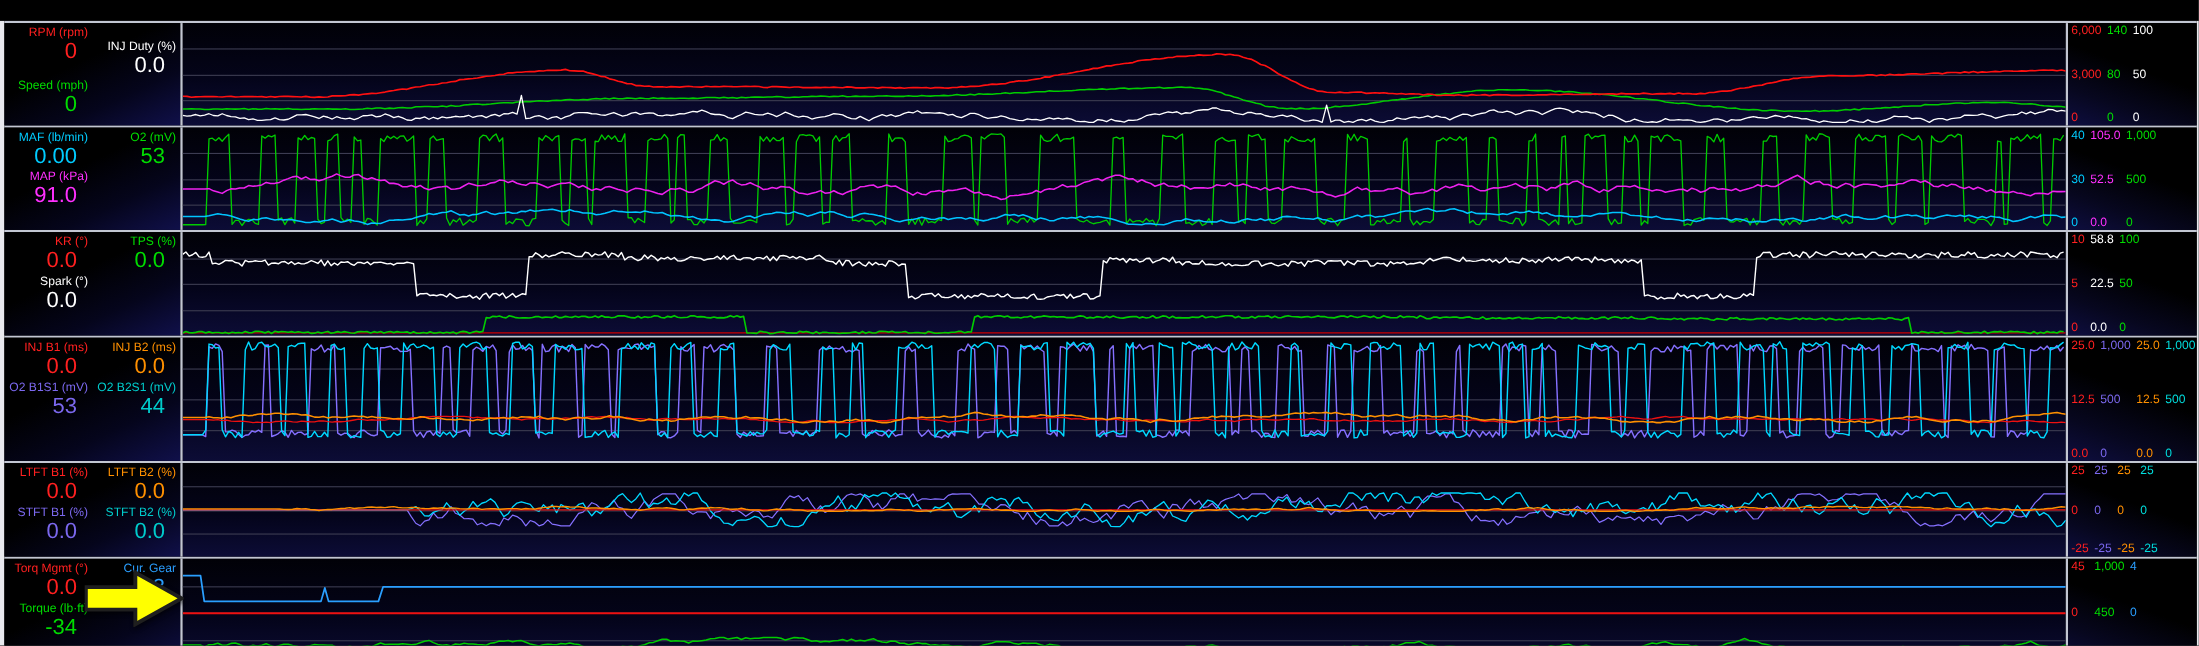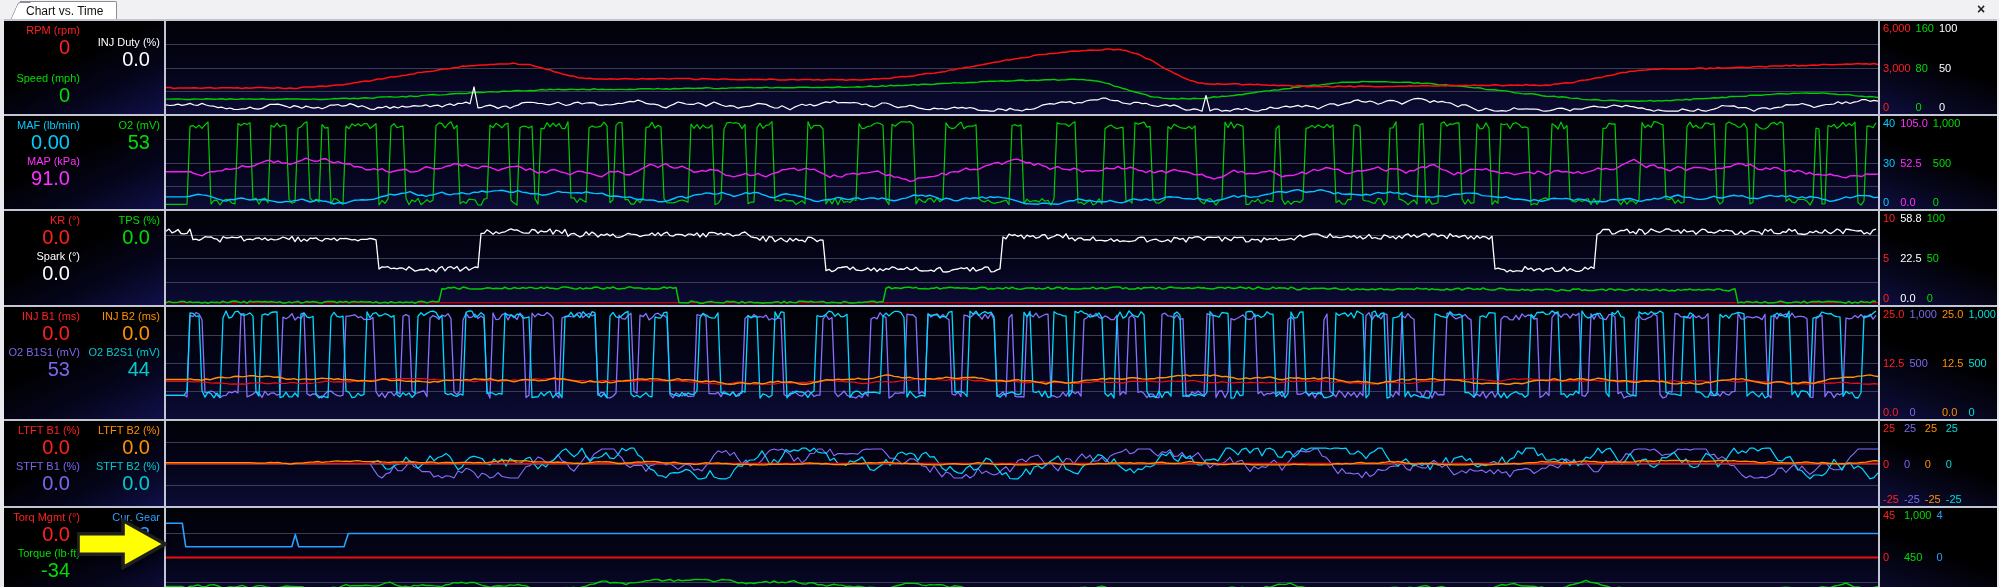--- a/index.html
+++ b/index.html
@@ -36,27 +36,20 @@
   .axcol{display:flex;flex-direction:column;justify-content:space-between;font-size:11px;white-space:nowrap;}
   .axval{line-height:12px;}
   
   .arrow{position:absolute;left:77px;top:518px;width:90px;height:52px;z-index:20;
          filter:drop-shadow(1px 2px 2px rgba(0,0,0,.55));}
 </style>
 </head>
 <body>
 
 <div id="app">
-  <div class="tabbar">
-    <div class="tab">
-      <span class="tab-slant"></span>
-      <span class="tab-label">Chart vs. Time</span>
-    </div>
-    <div class="close">×</div>
-  </div>
 
   <div class="main" id="panels">
       <div class="panel" style="height: 95px;">
         <div class="labels">
           <div class="pcell">
             <div class="plabel" style="color: rgb(255, 32, 32);">RPM (rpm)</div>
             <div class="pvalue" style="color: rgb(255, 32, 32);">0</div>
           </div>
           <div class="pcell">
             <div class="plabel" style="color: rgb(255, 255, 255); margin-top: 12px;">INJ Duty (%)</div>
@@ -78,21 +71,21 @@
             <polyline points="0.0,83.9 4.0,84.5 8.0,84.2 12.0,83.1 16.0,84.4 20.0,83.6 24.0,82.4 28.0,84.0 32.0,84.3 36.0,82.4 40.0,84.0 44.0,85.0 48.0,85.2 52.0,86.6 56.0,86.2 60.0,87.8 64.0,87.0 68.0,88.4 72.0,88.5 76.0,87.9 80.0,87.8 84.0,86.1 88.0,87.7 92.0,88.1 96.0,87.4 100.0,85.4 104.0,83.4 108.0,83.4 112.0,83.1 116.0,84.2 120.0,85.3 124.0,86.7 128.0,84.6 132.0,85.6 136.0,87.2 140.0,85.1 144.0,86.3 148.0,87.1 152.0,86.3 156.0,87.7 160.0,86.3 164.0,84.2 168.0,84.1 172.0,83.5 176.0,85.2 180.0,84.7 184.0,82.6 188.0,83.9 192.0,85.9 196.0,84.7 200.0,86.2 204.0,88.1 208.0,88.5 212.0,86.4 216.0,86.7 220.0,85.2 224.0,87.4 228.0,85.6 232.0,87.0 236.0,85.2 240.0,86.2 244.0,85.6 248.0,84.7 252.0,85.2 256.0,84.9 260.0,83.8 264.0,85.8 268.0,84.6 272.0,84.1 276.0,86.0 280.0,84.0 284.0,82.9 288.0,84.5 292.0,82.4 296.0,82.5 300.0,81.1 304.0,82.8 308.0,65.8 312.0,86.8 316.0,86.3 320.0,84.8 324.0,84.1 328.0,85.4 332.0,87.4 336.0,85.7 340.0,85.0 344.0,87.2 348.0,85.3 352.0,84.1 356.0,81.9 360.0,81.4 364.0,81.4 368.0,81.5 372.0,82.4 376.0,82.5 380.0,83.4 384.0,83.8 388.0,82.6 392.0,81.3 396.0,83.0 400.0,84.5 404.0,83.7 408.0,81.9 412.0,81.1 416.0,83.0 420.0,82.0 424.0,81.7 428.0,81.9 432.0,83.9 436.0,84.3 440.0,83.5 444.0,84.0 448.0,83.4 452.0,82.4 456.0,82.5 460.0,81.4 464.0,80.3 468.0,80.8 472.0,79.1 476.0,80.5 480.0,82.4 484.0,83.1 488.0,83.1 492.0,83.8 496.0,85.9 500.0,86.9 504.0,84.8 508.0,83.1 512.0,81.0 516.0,81.9 520.0,83.0 524.0,83.4 528.0,83.3 532.0,81.8 536.0,83.1 540.0,85.1 544.0,83.1 548.0,81.0 552.0,82.6 556.0,84.3 560.0,85.5 564.0,84.6 568.0,85.2 572.0,87.2 576.0,86.2 580.0,85.5 584.0,85.1 588.0,83.9 592.0,82.4 596.0,82.8 600.0,83.4 604.0,85.4 608.0,86.8 612.0,87.0 616.0,84.8 620.0,86.8 624.0,88.8 628.0,86.4 632.0,84.8 636.0,83.3 640.0,84.5 644.0,83.2 648.0,84.9 652.0,83.8 656.0,82.1 660.0,80.9 664.0,81.7 668.0,79.7 672.0,81.9 676.0,81.5 680.0,81.6 684.0,81.8 688.0,81.5 692.0,82.0 696.0,83.7 700.0,83.0 704.0,85.1 708.0,86.0 712.0,84.2 716.0,82.0 720.0,82.0 724.0,83.3 728.0,85.2 732.0,86.6 736.0,85.9 740.0,85.6 744.0,84.3 748.0,85.2 752.0,86.9 756.0,87.6 760.0,88.5 764.0,88.6 768.0,87.1 772.0,87.8 776.0,87.5 780.0,88.4 784.0,87.4 788.0,86.2 792.0,87.2 796.0,86.4 800.0,87.3 804.0,86.5 808.0,87.3 812.0,89.1 816.0,89.6 820.0,89.3 824.0,90.2 828.0,90.2 832.0,87.8 836.0,88.3 840.0,89.6 844.0,87.4 848.0,88.8 852.0,89.2 856.0,90.0 860.0,88.2 864.0,88.5 868.0,87.9 872.0,86.3 876.0,84.2 880.0,83.3 884.0,82.6 888.0,83.2 892.0,81.9 896.0,80.8 900.0,81.4 904.0,80.6 908.0,82.8 912.0,81.5 916.0,81.8 920.0,80.0 924.0,79.2 928.0,78.8 932.0,78.8 936.0,77.2 940.0,77.2 944.0,79.0 948.0,79.6 952.0,79.7 956.0,81.8 960.0,82.5 964.0,83.2 968.0,81.3 972.0,81.3 976.0,82.6 980.0,82.3 984.0,84.0 988.0,84.9 992.0,85.5 996.0,84.4 1000.0,83.6 1004.0,85.1 1008.0,83.9 1012.0,85.4 1016.0,87.5 1020.0,89.1 1024.0,88.9 1028.0,87.9 1032.0,88.7 1036.0,90.2 1040.0,74.5 1044.0,89.9 1048.0,88.2 1052.0,88.2 1056.0,90.2 1060.0,89.4 1064.0,90.2 1068.0,88.3 1072.0,87.6 1076.0,88.8 1080.0,87.3 1084.0,89.1 1088.0,90.0 1092.0,90.2 1096.0,88.7 1100.0,88.4 1104.0,86.2 1108.0,87.1 1112.0,87.4 1116.0,86.0 1120.0,85.2 1124.0,86.2 1128.0,85.4 1132.0,84.4 1136.0,86.0 1140.0,84.4 1144.0,85.4 1148.0,85.8 1152.0,88.0 1156.0,86.0 1160.0,84.3 1164.0,82.8 1168.0,82.9 1172.0,84.6 1176.0,83.3 1180.0,82.2 1184.0,81.7 1188.0,79.6 1192.0,78.9 1196.0,80.7 1200.0,81.1 1204.0,80.0 1208.0,81.2 1212.0,83.3 1216.0,82.0 1220.0,80.2 1224.0,79.4 1228.0,79.7 1232.0,81.0 1236.0,83.1 1240.0,81.1 1244.0,79.3 1248.0,77.8 1252.0,77.3 1256.0,77.9 1260.0,79.1 1264.0,81.4 1268.0,79.6 1272.0,81.2 1276.0,80.4 1280.0,81.5 1284.0,81.8 1288.0,83.7 1292.0,85.8 1296.0,83.8 1300.0,83.9 1304.0,85.7 1308.0,87.8 1312.0,89.8 1316.0,89.1 1320.0,87.2 1324.0,88.7 1328.0,89.8 1332.0,90.2 1336.0,89.7 1340.0,90.2 1344.0,89.0 1348.0,86.8 1352.0,88.2 1356.0,88.2 1360.0,87.8 1364.0,88.2 1368.0,88.0 1372.0,88.4 1376.0,89.8 1380.0,90.2 1384.0,89.7 1388.0,88.6 1392.0,87.3 1396.0,87.2 1400.0,88.3 1404.0,89.9 1408.0,87.8 1412.0,88.2 1416.0,88.1 1420.0,86.8 1424.0,85.8 1428.0,85.1 1432.0,85.8 1436.0,86.2 1440.0,86.6 1444.0,85.3 1448.0,84.0 1452.0,84.8 1456.0,85.9 1460.0,84.3 1464.0,85.4 1468.0,85.9 1472.0,87.1 1476.0,86.9 1480.0,88.3 1484.0,88.9 1488.0,90.2 1492.0,88.8 1496.0,89.6 1500.0,90.2 1504.0,90.2 1508.0,90.2 1512.0,90.2 1516.0,87.9 1520.0,88.8 1524.0,89.8 1528.0,90.2 1532.0,88.0 1536.0,89.7 1540.0,90.2 1544.0,89.0 1548.0,88.1 1552.0,86.7 1556.0,84.5 1560.0,85.0 1564.0,85.1 1568.0,84.9 1572.0,86.8 1576.0,86.5 1580.0,86.6 1584.0,88.3 1588.0,90.2 1592.0,87.8 1596.0,86.8 1600.0,86.9 1604.0,88.2 1608.0,86.9 1612.0,86.4 1616.0,86.0 1620.0,83.7 1624.0,83.8 1628.0,83.9 1632.0,83.7 1636.0,82.5 1640.0,83.6 1644.0,84.6 1648.0,86.5 1652.0,85.4 1656.0,84.3 1660.0,83.5 1664.0,83.3 1668.0,83.0 1672.0,80.8 1676.0,82.6 1680.0,80.7 1684.0,82.5 1688.0,81.1 1692.0,80.5 1696.0,78.5 1700.0,78.7 1704.0,80.3 1708.0,79.4 1712.0,80.1" fill="none" stroke="#ffffff" stroke-width="1.2" stroke-linejoin="round"></polyline>
           </svg>
         </div>
         <div class="axis">
           <div class="axcol">
             <div class="axval" style="color: rgb(255, 32, 32);">6,000</div>
             <div class="axval" style="color: rgb(255, 32, 32);">3,000</div>
             <div class="axval" style="color: rgb(255, 32, 32);">0</div>
           </div>
           <div class="axcol">
-            <div class="axval" style="color: rgb(0, 221, 0);">160</div>
+            <div class="axval" style="color: rgb(0, 221, 0);">140</div>
             <div class="axval" style="color: rgb(0, 221, 0);">80</div>
             <div class="axval" style="color: rgb(0, 221, 0);">0</div>
           </div>
           <div class="axcol">
             <div class="axval" style="color: rgb(255, 255, 255);">100</div>
             <div class="axval" style="color: rgb(255, 255, 255);">50</div>
             <div class="axval" style="color: rgb(255, 255, 255);">0</div>
           </div>
         </div>
       </div>

